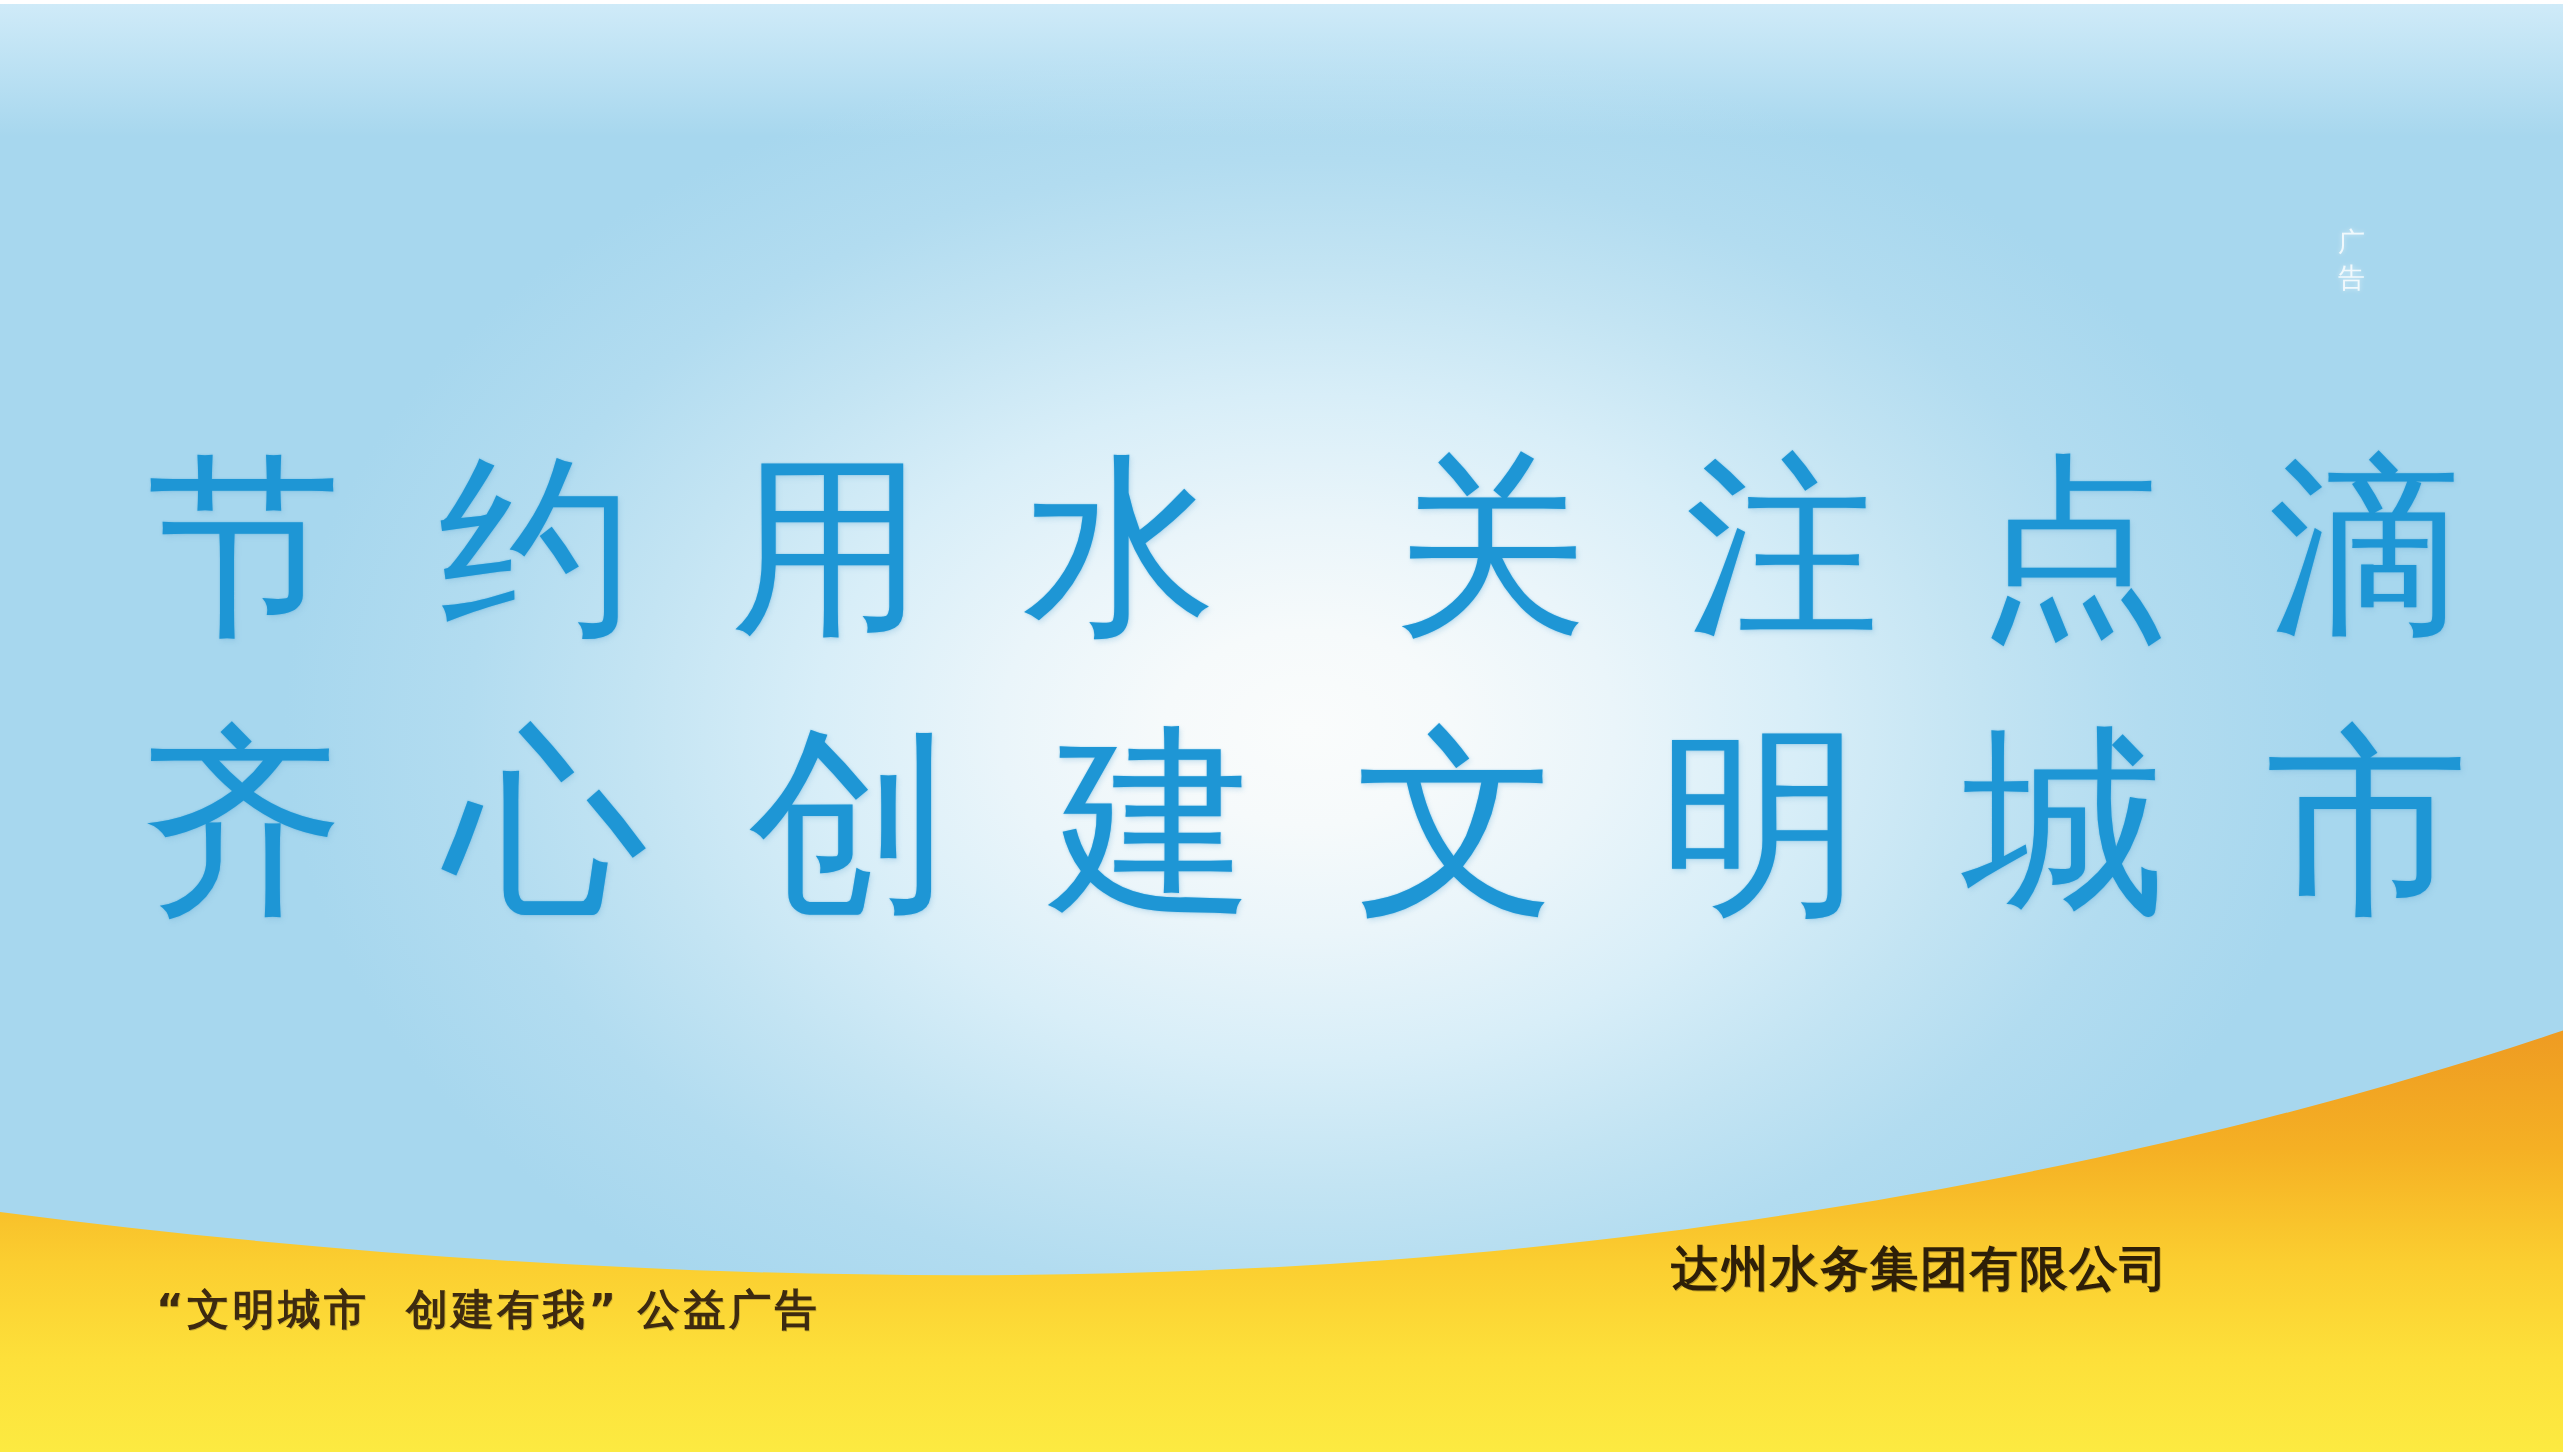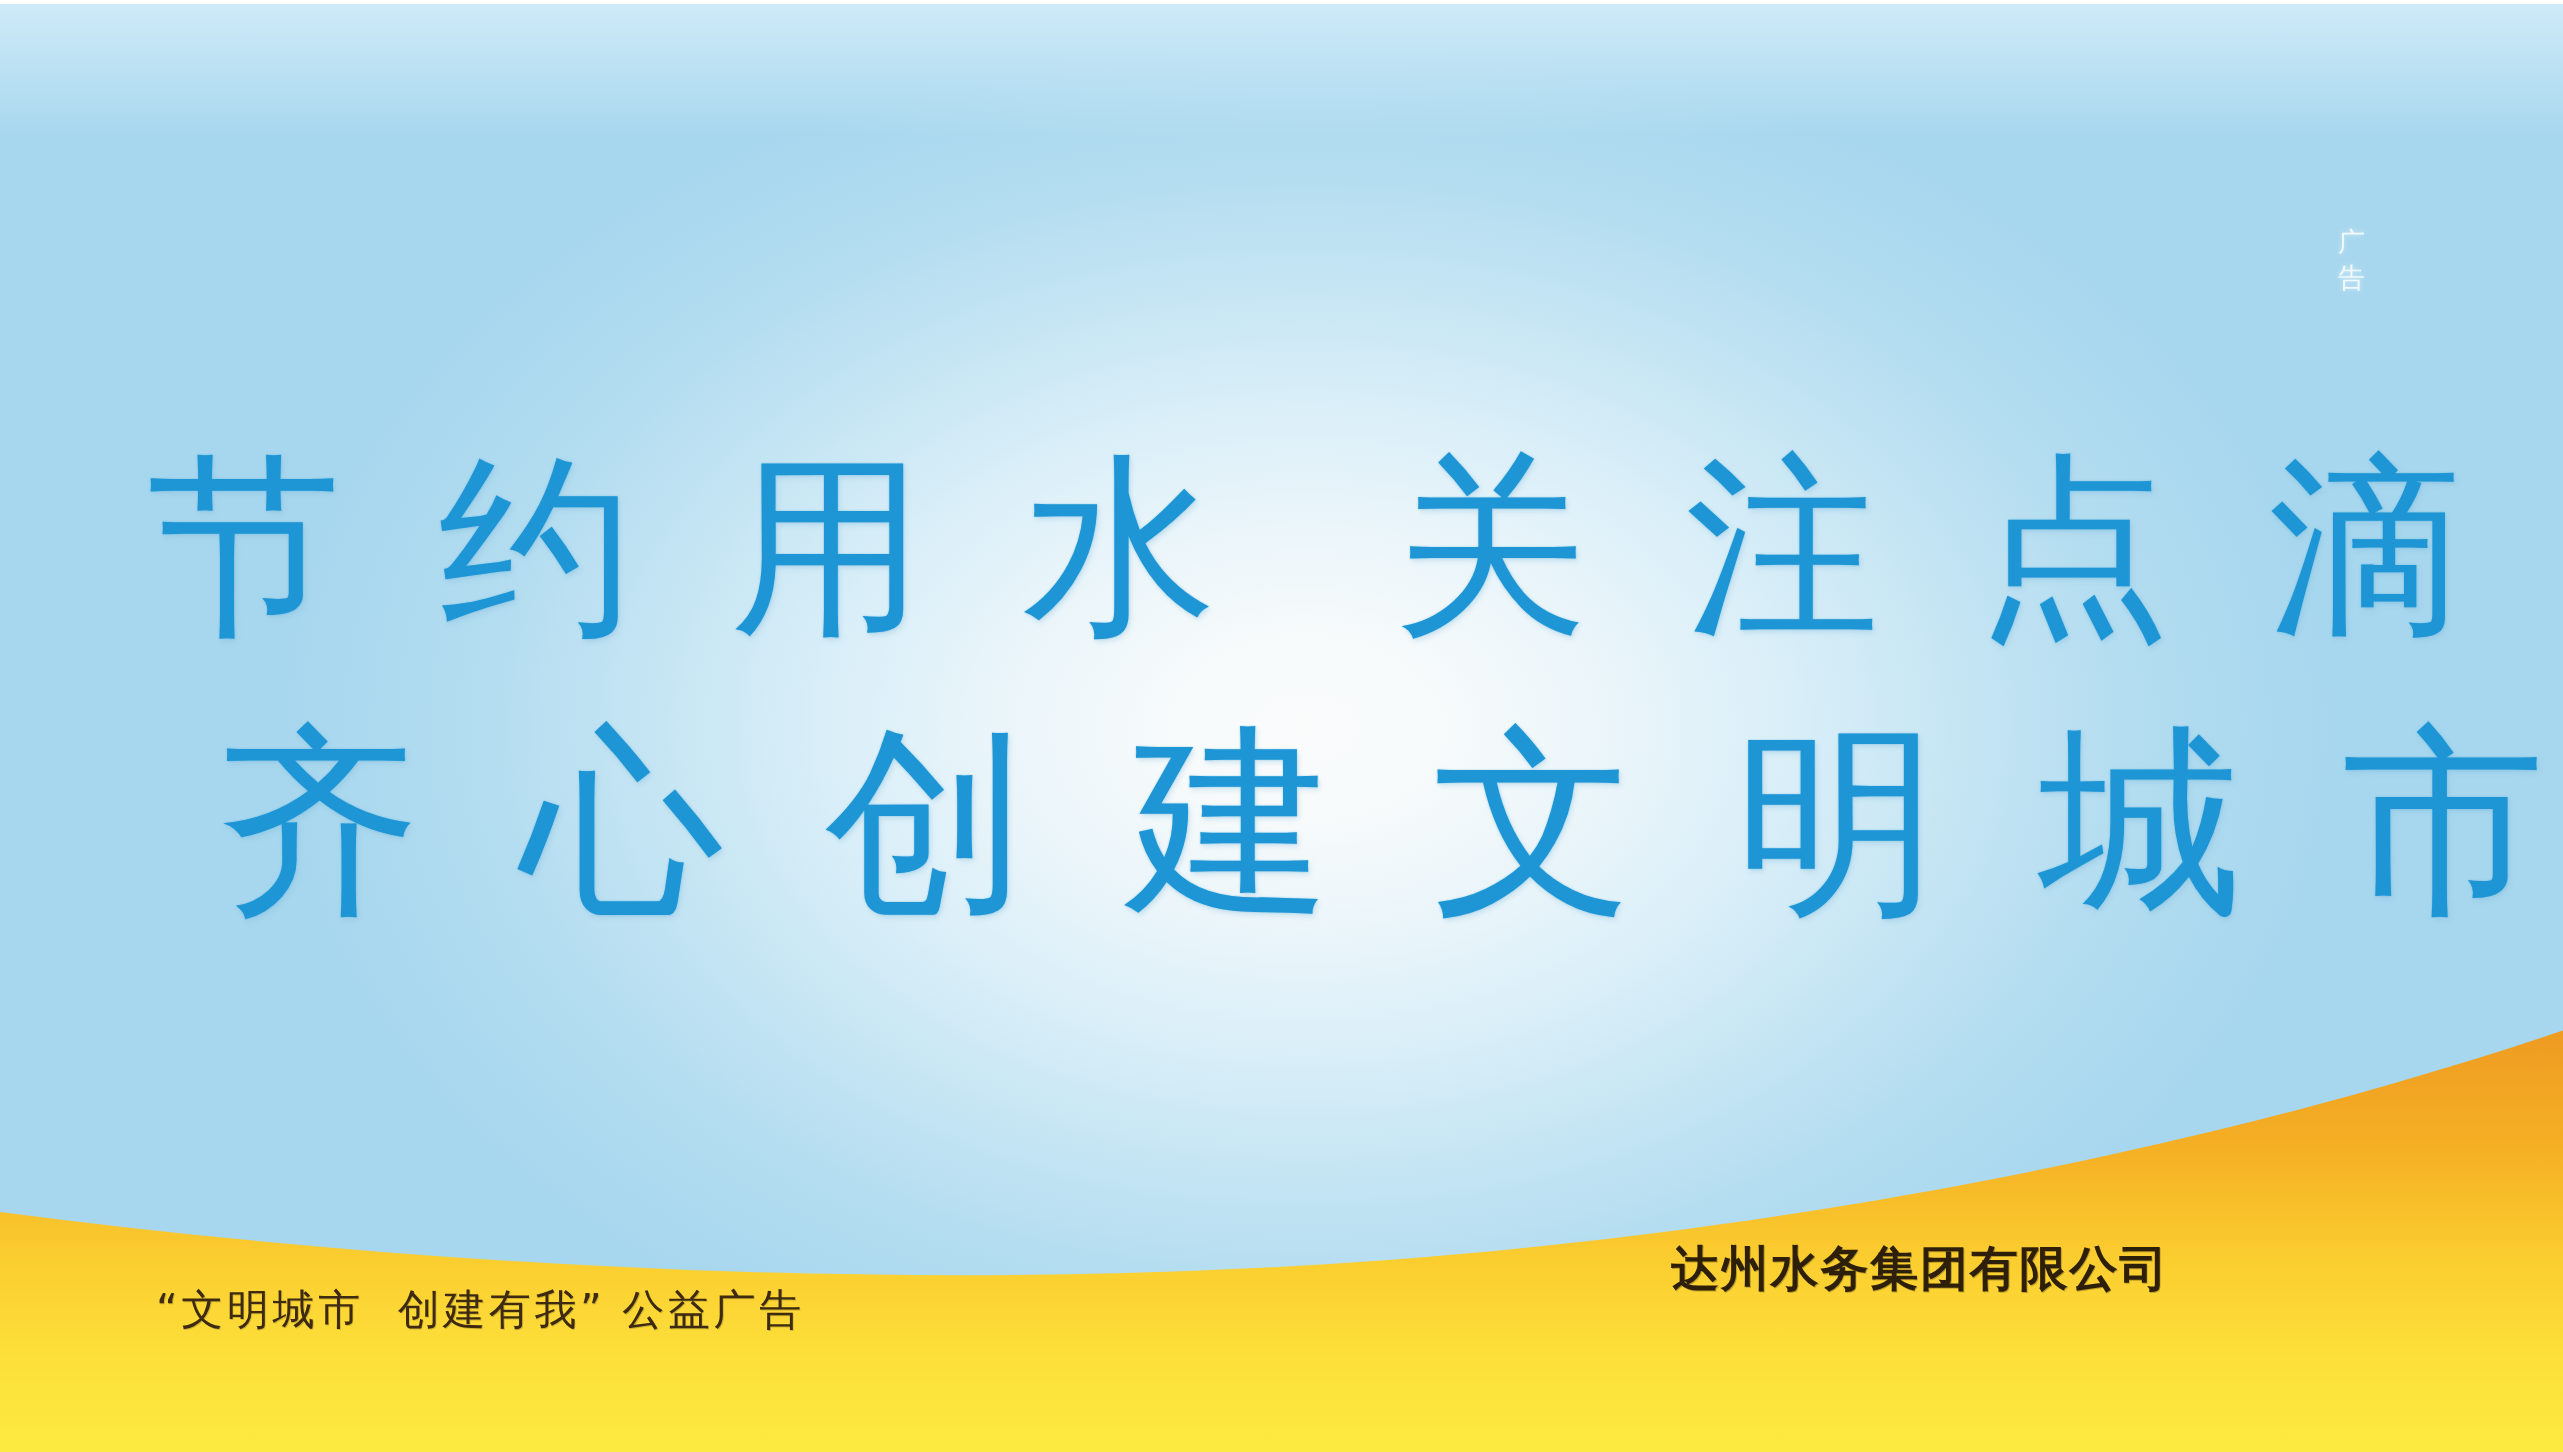--- a/index.html
+++ b/index.html
@@ -83,21 +83,20 @@
     text-indent: 18px;
     white-space: pre;
     text-shadow:
       0 0 1.8px rgba(30,150,213,0.45),
       1.8px 2.7px 5.3px rgba(120,180,215,0.28);
     padding-left: 47px;
   }
   .slogan-line.l2 {
     font-size: 203px;
     line-height: 267px;
-    text-align: right;
   }
 
   
   .band {
     position: absolute;
     left: 0;
     top: 979px;
     width: 2563px;
     height: 473px;
     overflow: hidden;
@@ -108,21 +107,21 @@
   .footer-left {
     position: absolute;
     left: 156px;
     top: 1283px;
     color: #3d2a10;
     font-size: 42px;
     line-height: 53px;
     letter-spacing: 3.6px;
     white-space: pre;
     font-family: "DejaVu Sans", "Liberation Sans", sans-serif;
-    font-weight: 400;
+    font-weight: 700;
     text-shadow: 0.9px 0.9px 0 rgba(0,0,0,0.18);
   }
   .footer-right {
     position: absolute;
     left: 1671px;
     top: 1234px;
     color: #2e1f08;
     font-family: "DejaVu Sans", "Liberation Sans", sans-serif;
     font-weight: 700;
     text-shadow: 0.9px 0.9px 0 rgba(0,0,0,0.25);

